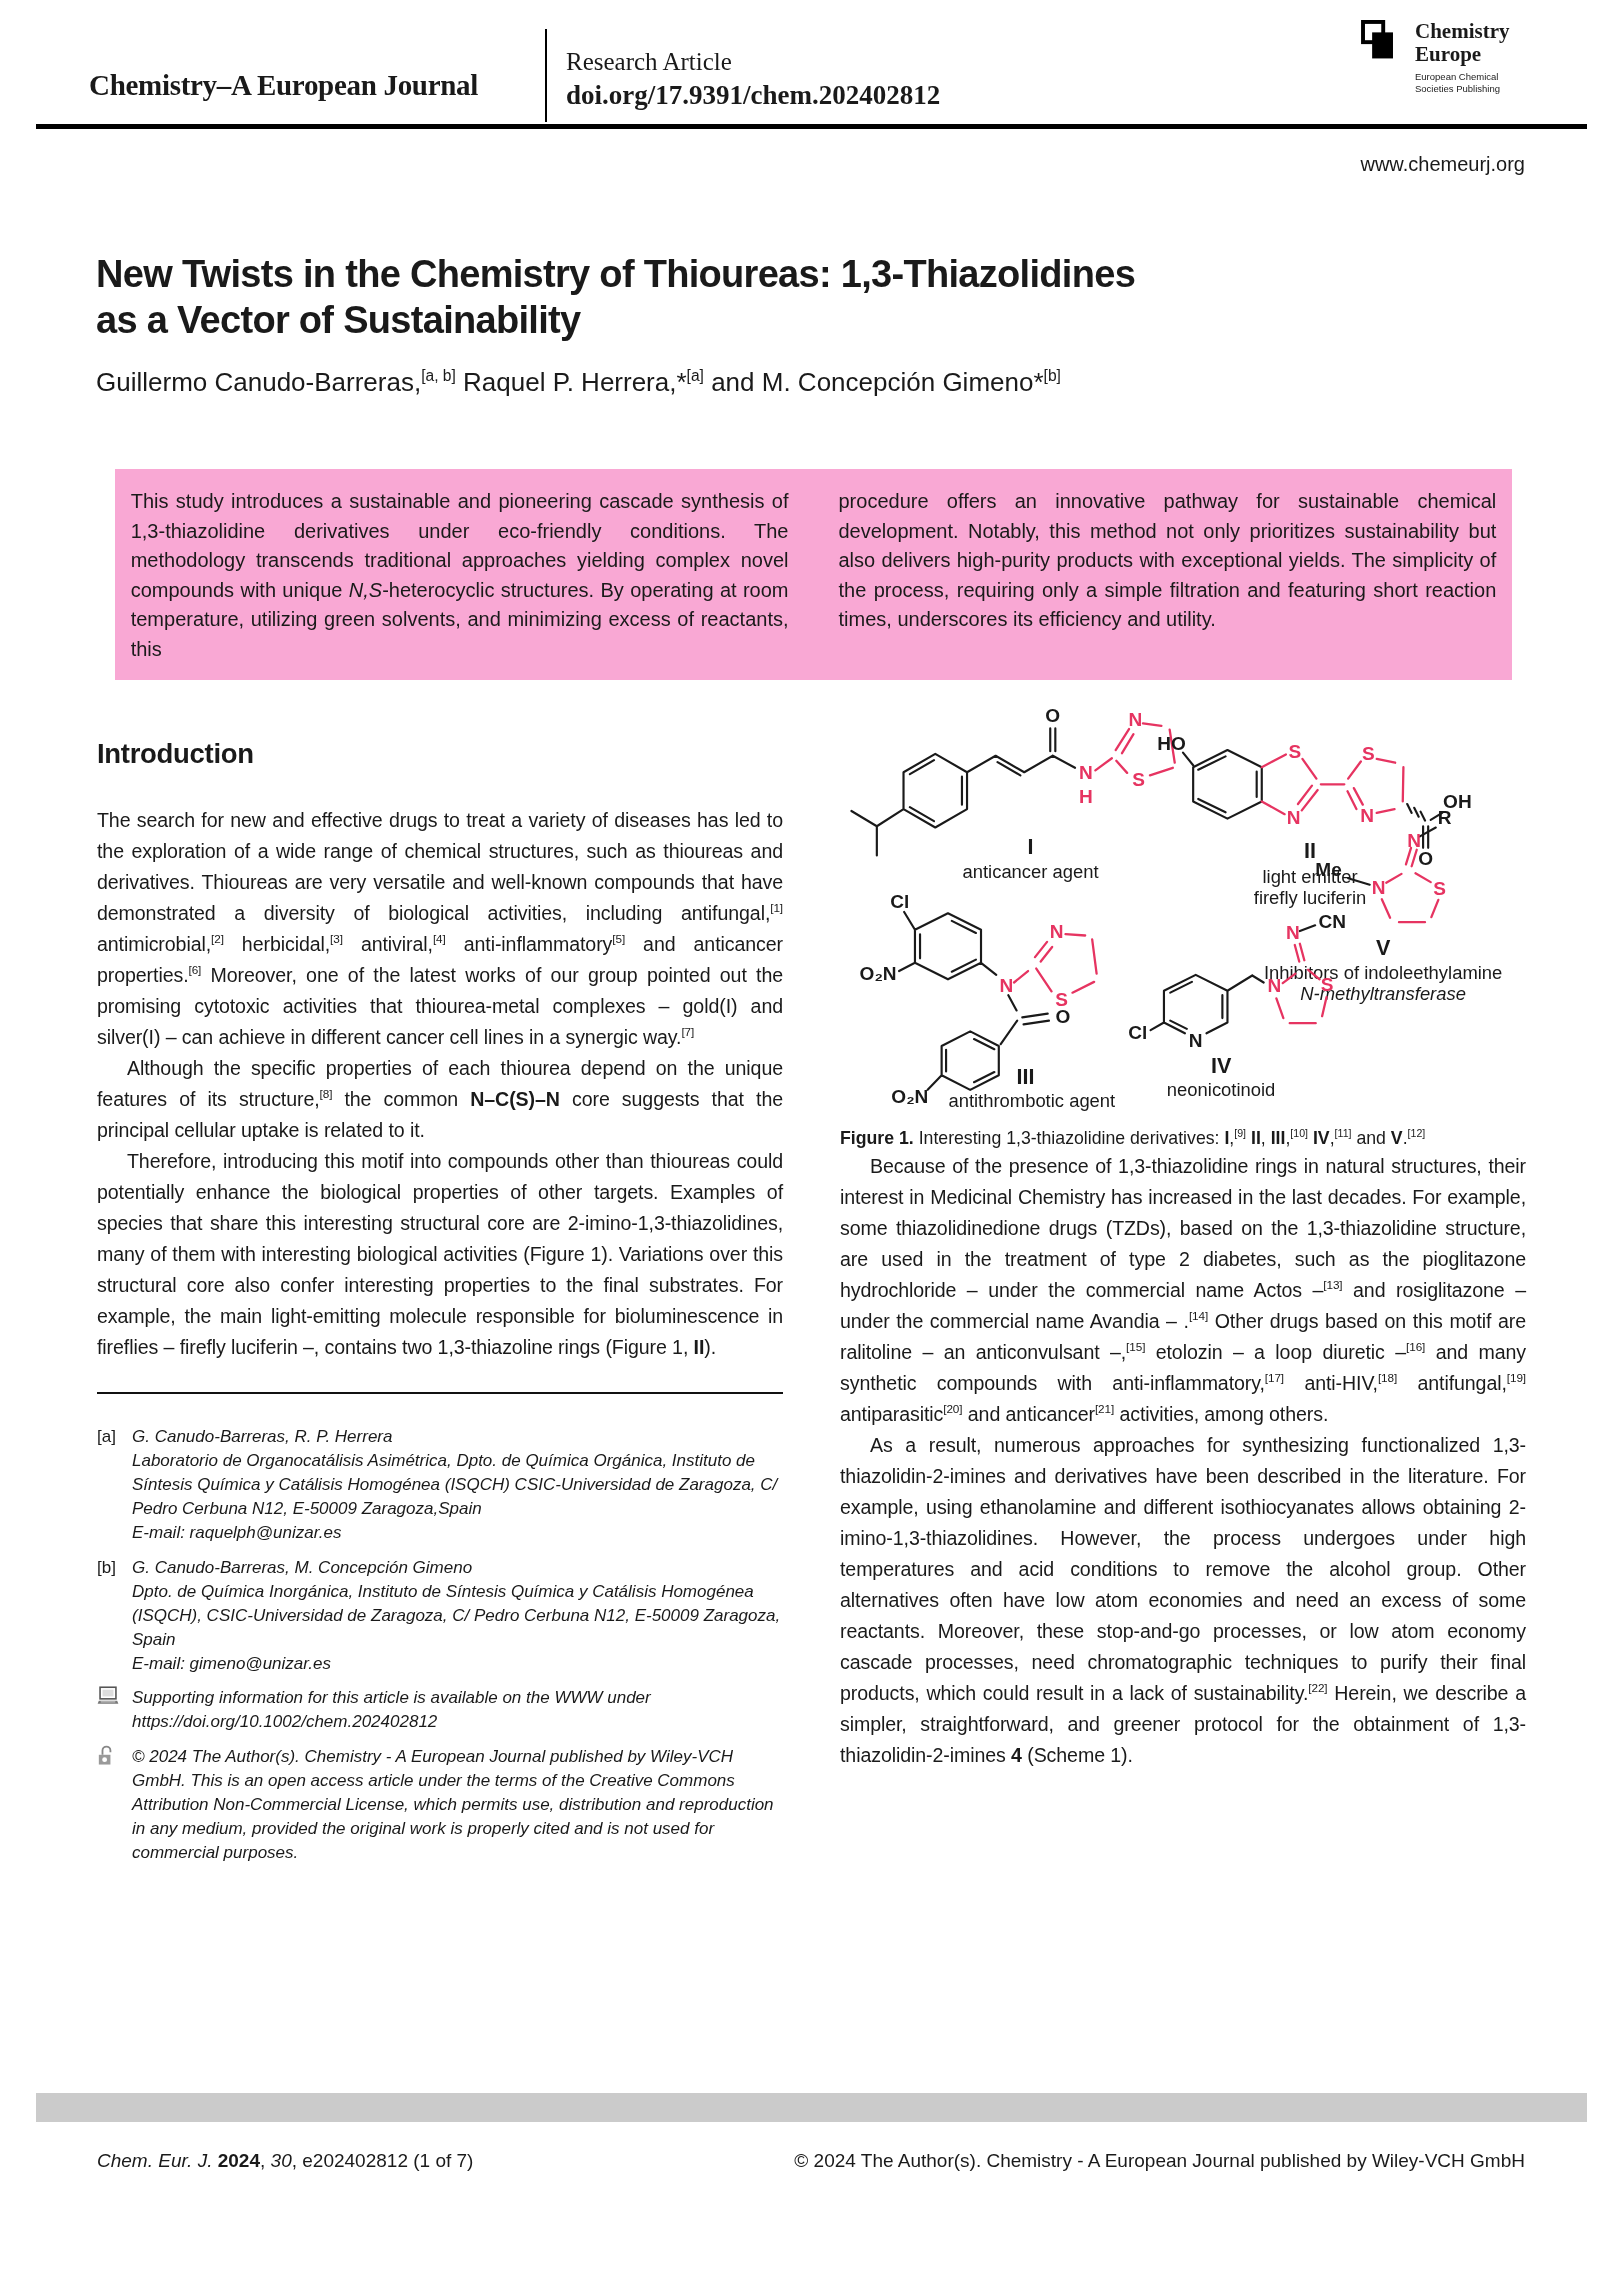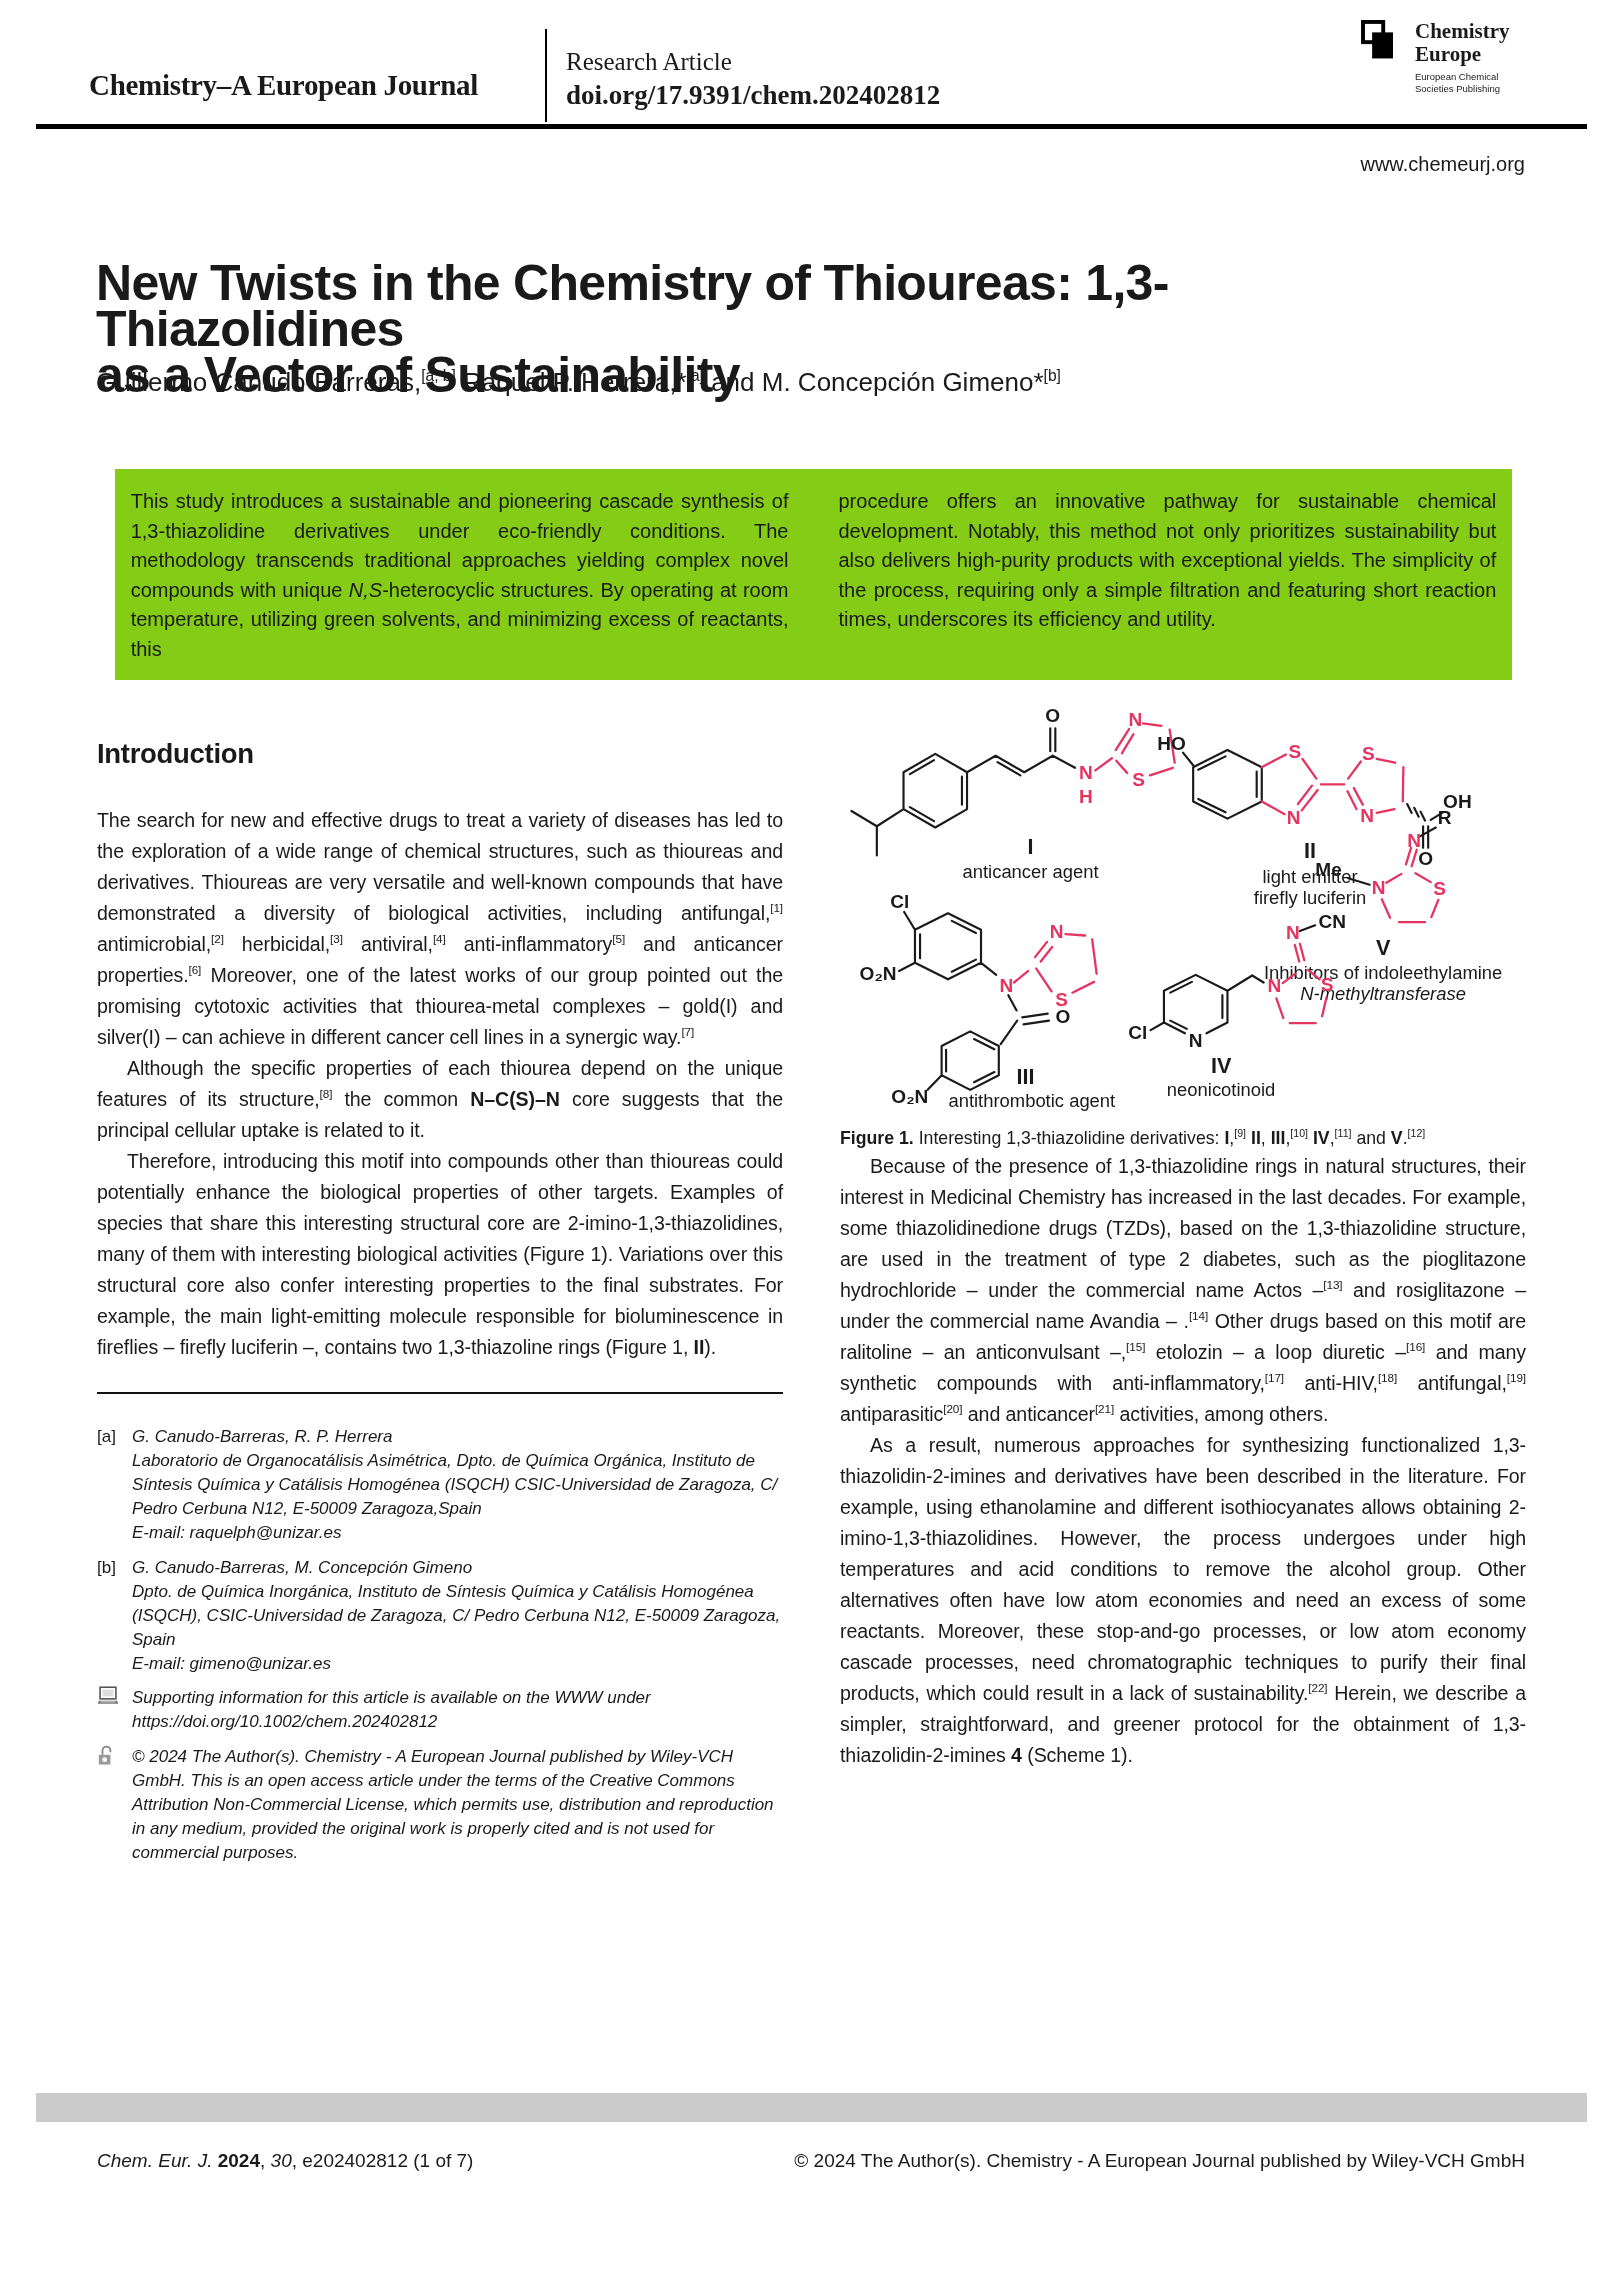--- a/index.html
+++ b/index.html
@@ -18,25 +18,25 @@
   .article-type { position:absolute; left:566px; top:48px; font-family:"Liberation Serif",serif; font-size:25px; }
   .doi { position:absolute; left:566px; top:80px; font-family:"Liberation Serif",serif; font-weight:700; font-size:27px; }
   .header-rule { position:absolute; left:36px; top:124px; width:1551px; height:4.6px; background:#000; }
   .logo { position:absolute; left:1361px; top:19.6px; display:flex; gap:20px; }
   .logo-text .t1,.logo-text .t2 { font-family:"Liberation Serif",serif; font-weight:700; font-size:21px; line-height:23px; }
   .logo-text .s1,.logo-text .s2 { font-size:9.5px; line-height:11.8px; color:#222; }
   .logo-text .s1 { margin-top:5.2px; }
   .website { position:absolute; right:98px; top:153px; font-size:20px; }
 
   
-  .title { position:absolute; left:96px; top:226px; width:1375px; font-size:50px; line-height:46px; font-weight:700; letter-spacing:-0.7px; }
+  .title { position:absolute; left:96px; top:226px; width:1375px; font-size:38px; line-height:46px; font-weight:700; letter-spacing:-0.7px; }
   .authors { position:absolute; left:96px; top:367px; font-size:26px; }
 
   
-  .abstract { position:absolute; left:115px; top:469px; width:1397px; height:211px; background:#84cc16; box-sizing:border-box; padding:18.3px 15.7px 0 15.7px; display:flex; gap:50px; }
+  .abstract { position:absolute; left:115px; top:469px; width:1397px; height:211px; background:#f9a8d4; box-sizing:border-box; padding:18.3px 15.7px 0 15.7px; display:flex; gap:50px; }
   .abstract .col { flex:1; font-size:20px; line-height:29.5px; text-align:justify; }
 
   
   .col-left  { position:absolute; left:97px;  top:738px; width:686px; }
   .col-right { position:absolute; left:840px; top:695px; width:686px; }
   h2.section { font-size:27.5px; font-weight:700; margin:0 0 35px 0; letter-spacing:-0.3px; }
   p.body { font-size:19.6px; line-height:31px; text-align:justify; margin:0; letter-spacing:-0.1px; }
   p.indent { text-indent:30px; }
 
   

